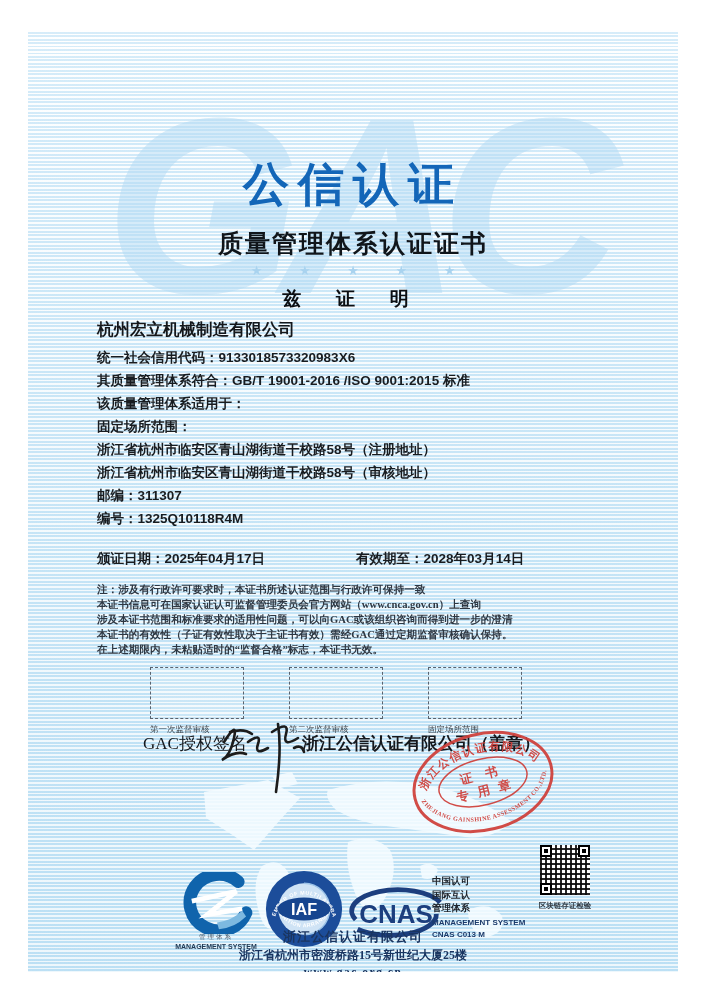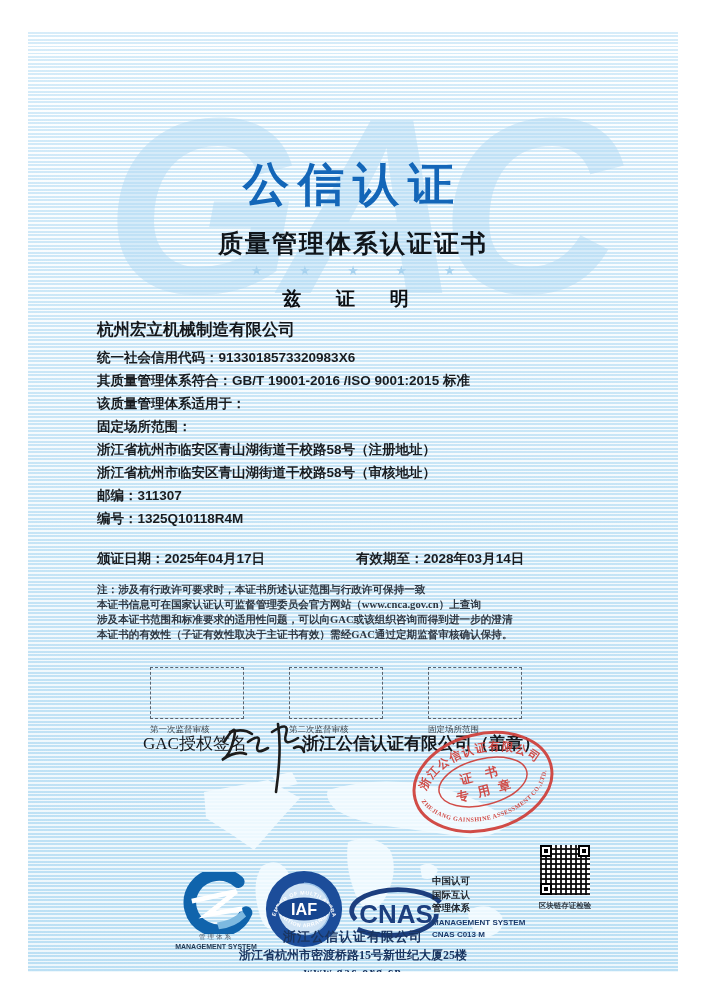--- a/index.html
+++ b/index.html
@@ -105,20 +105,21 @@
   <div class="abs daterow">
     <span>颁证日期：2025年04月17日</span>
     <span class="valid">有效期至：2028年03月14日</span>
   </div>
 
   <div class="abs notes">
     <div>注：涉及有行政许可要求时，本证书所述认证范围与行政许可保持一致</div>
     <div>本证书信息可在国家认证认可监督管理委员会官方网站（www.cnca.gov.cn）上查询</div>
     <div>涉及本证书范围和标准要求的适用性问题，可以向GAC或该组织咨询而得到进一步的澄清</div>
     <div>本证书的有效性（子证有效性取决于主证书有效）需经GAC通过定期监督审核确认保持。</div>
+    <div>在上述期限内，未粘贴适时的“监督合格”标志，本证书无效。</div>
   </div>
 
   <div class="abs auditrow">
     <div class="audit">
       <div class="box"></div>
       <div class="lbl">第一次监督审核</div>
     </div>
     <div class="audit">
       <div class="box"></div>
       <div class="lbl">第二次监督审核</div>

